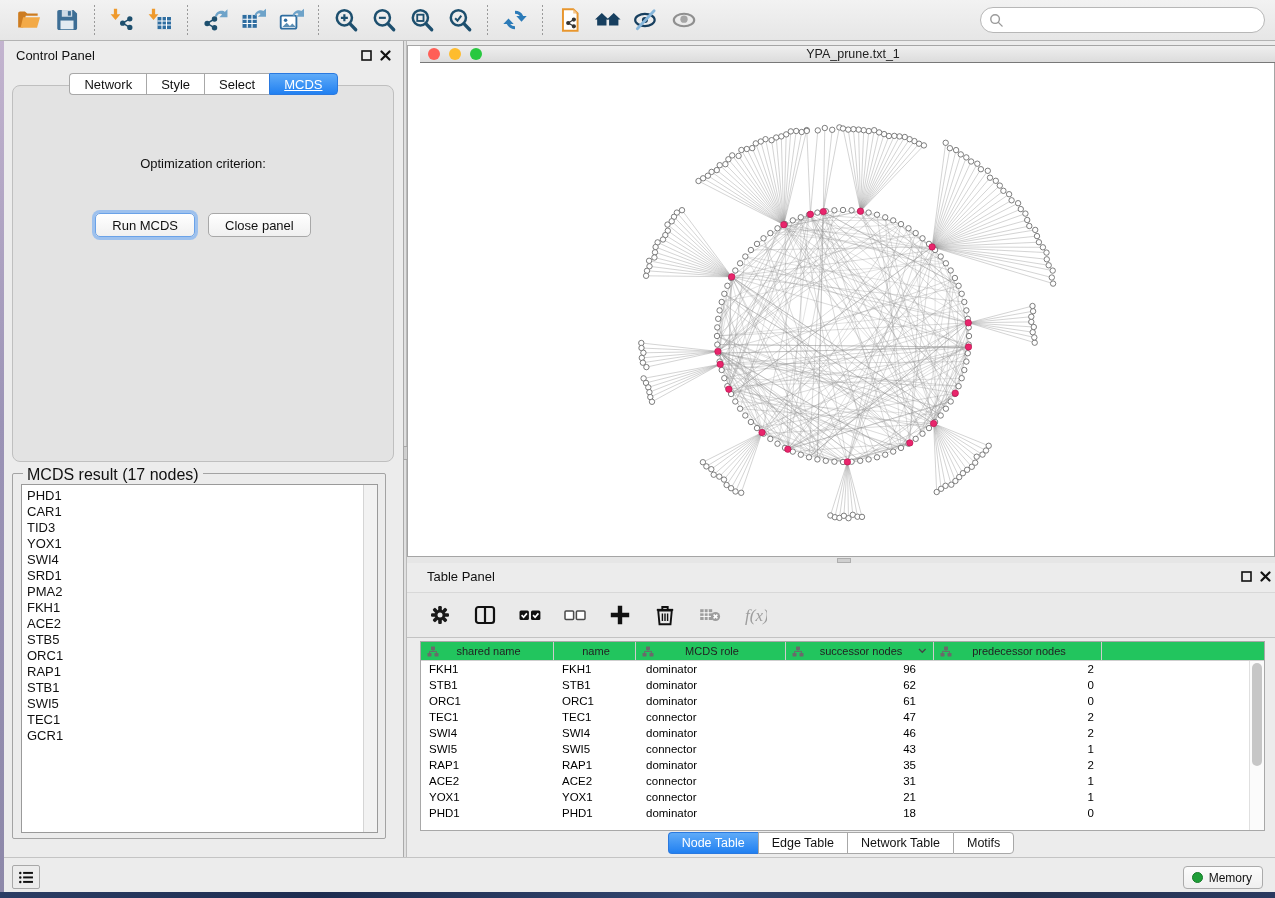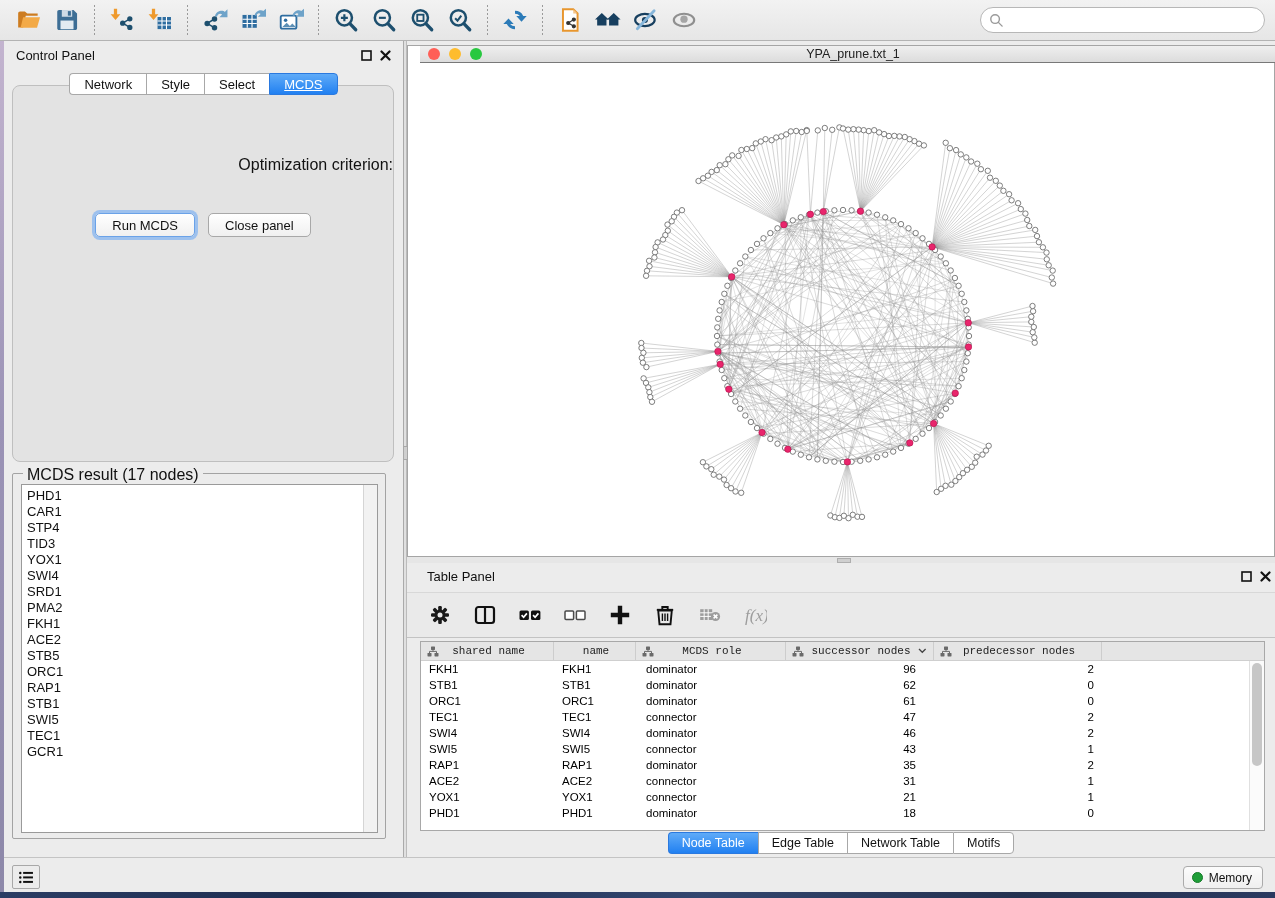--- a/index.html
+++ b/index.html
@@ -36,21 +36,21 @@
   .cp-header { position:absolute; left:0; top:0; width:100%; height:28px; display:flex; align-items:center; padding:0 12px; }
   .cp-header .panel-ctrl { margin-left:auto; }
   .cp-tabcontent { position:absolute; left:8px; top:44px; width:382px; height:377px;
     background:#e3e3e3; border:1px solid #bfbfbf; border-radius:8px; }
   .cp-tabs { position:absolute; left:0; top:32px; width:100%; display:flex; justify-content:center; }
   .cp-tab { height:22px; padding:0 14px; font-size:13px; background:#fff; border:1px solid #a8a8a8;
     border-right:none; display:flex; align-items:center; color:#111; }
   .cp-tab:first-child { border-radius:4px 0 0 4px; }
   .cp-tab:last-child { border-radius:0 4px 4px 0; border-right:1px solid #a8a8a8;text-decoration:underline; }
   .cp-tab.active { background:linear-gradient(#5fabf8,#2180f1); color:#fff; border-color:#2a79df; }
-  .opt-label { position:absolute; left:0; top:70px; width:100%; text-align:right; font-size:16px; }
+  .opt-label { position:absolute; left:0; top:70px; width:100%; text-align:center; font-size:13px; }
   .dropdown { position:absolute; left:36px; top:92px; width:317px; height:25px; background:#fff;
     border:1px solid #b0b0b0; border-radius:5px; display:flex; align-items:center; }
   .dropdown .dd-value { flex:1; font-size:13px; padding-left:9px; white-space:nowrap; overflow:hidden; }
   .dropdown .dd-stepper { width:21px; height:25px; margin:-1px -1px -1px 0; border-radius:0 5px 5px 0;
     background:linear-gradient(#61aaf9,#1f72ec); display:flex; align-items:center; justify-content:center; }
   .btn-row { position:absolute; left:0; top:127px; width:100%; display:flex; justify-content:center; gap:13px; }
   .push-btn { height:24px; padding:0 16px; font-size:13px; background:linear-gradient(#ffffff,#f0f0f0);
     border:1px solid #a8a8a8; border-radius:5px; color:#111; }
   .push-btn.focused { box-shadow:0 0 0 3px rgba(110,170,245,.6); border-color:#6aa2e8; }
   .groupbox { position:absolute; left:8px; top:432px; width:374px; height:366px; border:1px solid #a3a3a3; border-radius:2px; }
@@ -77,21 +77,21 @@
 
   
   .table-panel { position:absolute; left:407px; top:563px; width:868px; height:294px; background:#ececec; }
   .tp-header { position:absolute; left:8px; top:0; width:100%; height:26px; display:flex; align-items:center; padding:0 12px; }
   .tp-header .panel-ctrl { margin-left:auto; }
   .tp-toolbar { position:absolute; left:0; top:29px; width:100%; height:46px; background:#eaeaea;
     border-top:1px solid #d8d8d8; border-bottom:1px solid #c3c3c3; display:flex; align-items:center; padding-left:16px; gap:11px; }
   .tp-toolbar .tb-btn { width:30px; height:30px; }
   .tp-toolbar .tb-btn svg { width:24px; height:24px; }
   .tbl { position:absolute; left:13px; top:78px; width:845px; height:190px; background:#fff; border:1px solid #a8a8a8; overflow:hidden; }
-  .tbl-head { display:grid; grid-template-columns:133px 82px 150px 148px 168px 1fr; height:19px; background:#e5e5e5; border-bottom:1px solid #cfcfcf;font-family:Liberation Mono, monospace; }
+  .tbl-head { display:grid; grid-template-columns:133px 82px 150px 148px 168px 1fr; height:19px; background:#22c55e; border-bottom:1px solid #cfcfcf; }
   .th { display:flex; align-items:center; border-right:1px solid #cdcdcd; font-size:11px; color:#222; padding:0 4px; position:relative; }
   .th .th-icon { width:12px; height:11px; margin-left:2px; flex:0 0 auto; }
   .th .th-label { flex:1; text-align:center; }
   .th .th-sort { width:9px; height:6px; margin-right:2px; }
   .tbl-row { display:grid; grid-template-columns:133px 82px 150px 148px 168px 1fr; height:16px; line-height:16px; font-size:11.5px; color:#000; }
   .td0,.td1 { padding-left:8px; } .td2 { padding-left:10px; }
   .td3 { text-align:right; padding-right:18px; } .td4 { text-align:right; padding-right:8px; }
   .tbl-scroll { position:absolute; right:0; top:19px; bottom:0; width:15px; background:#fbfbfb; border-left:1px solid #e0e0e0; }
   .tbl-thumb { position:absolute; left:2px; right:2px; top:2px; height:103px; background:#c6c6c6; border-radius:6px; }
   .tbl-tabs { position:absolute; left:0; top:269px; width:100%; display:flex; justify-content:center; }
@@ -302,21 +302,20 @@
       <div class="cp-tab">Style</div>
       <div class="cp-tab">Select</div>
       <div class="cp-tab active">MCDS</div>
     </div>
   <div class="groupbox">
     <span class="groupbox-legend">MCDS result (17 nodes)</span>
     <div class="mcds-list">
       <ul id="mcds-list-items">
           <li>PHD1</li>
           <li>CAR1</li>
-          <li>STP4</li>
           <li>TID3</li>
           <li>YOX1</li>
           <li>SWI4</li>
           <li>SRD1</li>
           <li>PMA2</li>
           <li>FKH1</li>
           <li>ACE2</li>
           <li>STB5</li>
           <li>ORC1</li>
           <li>RAP1</li>

